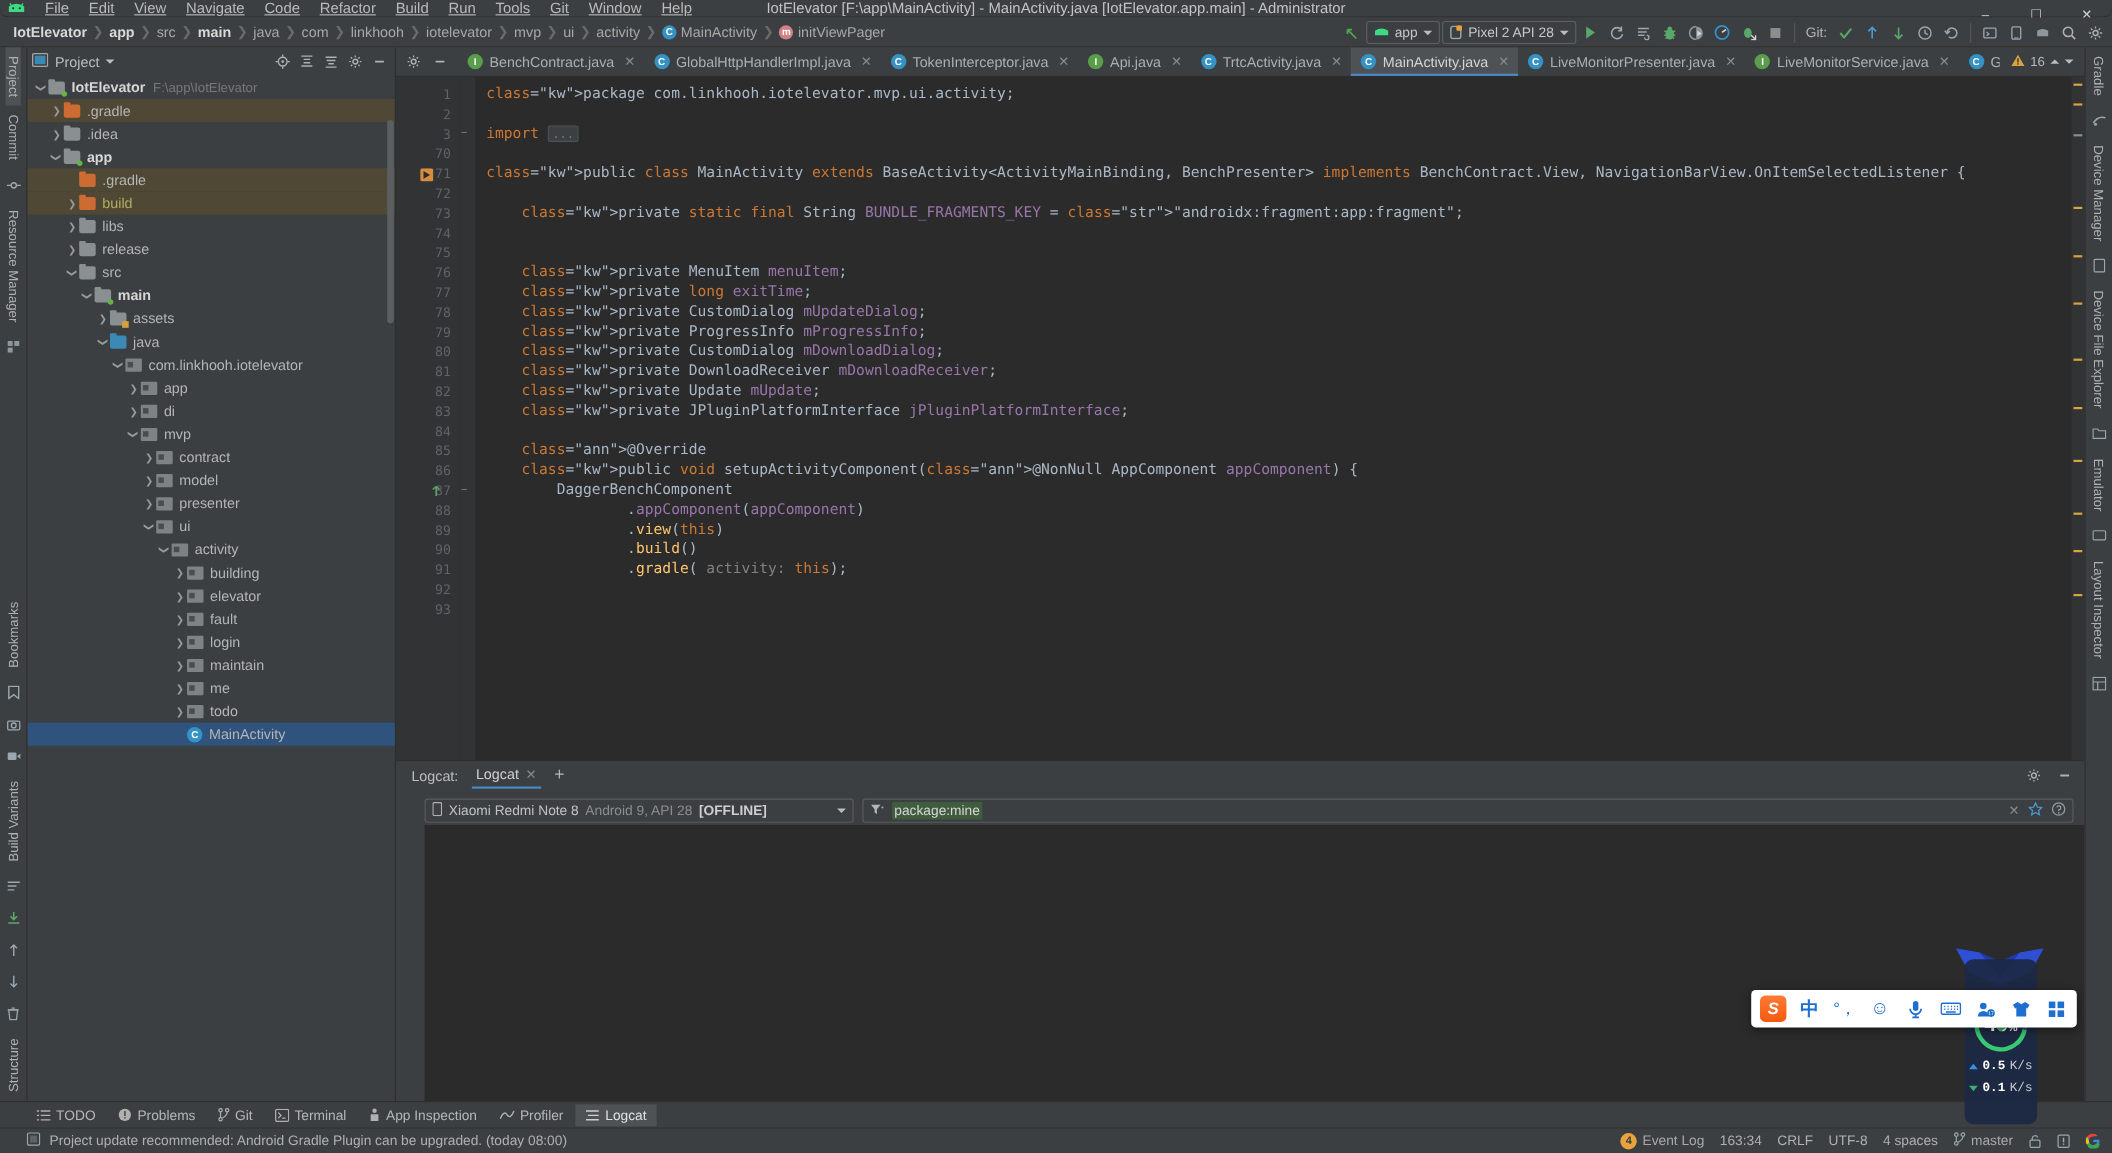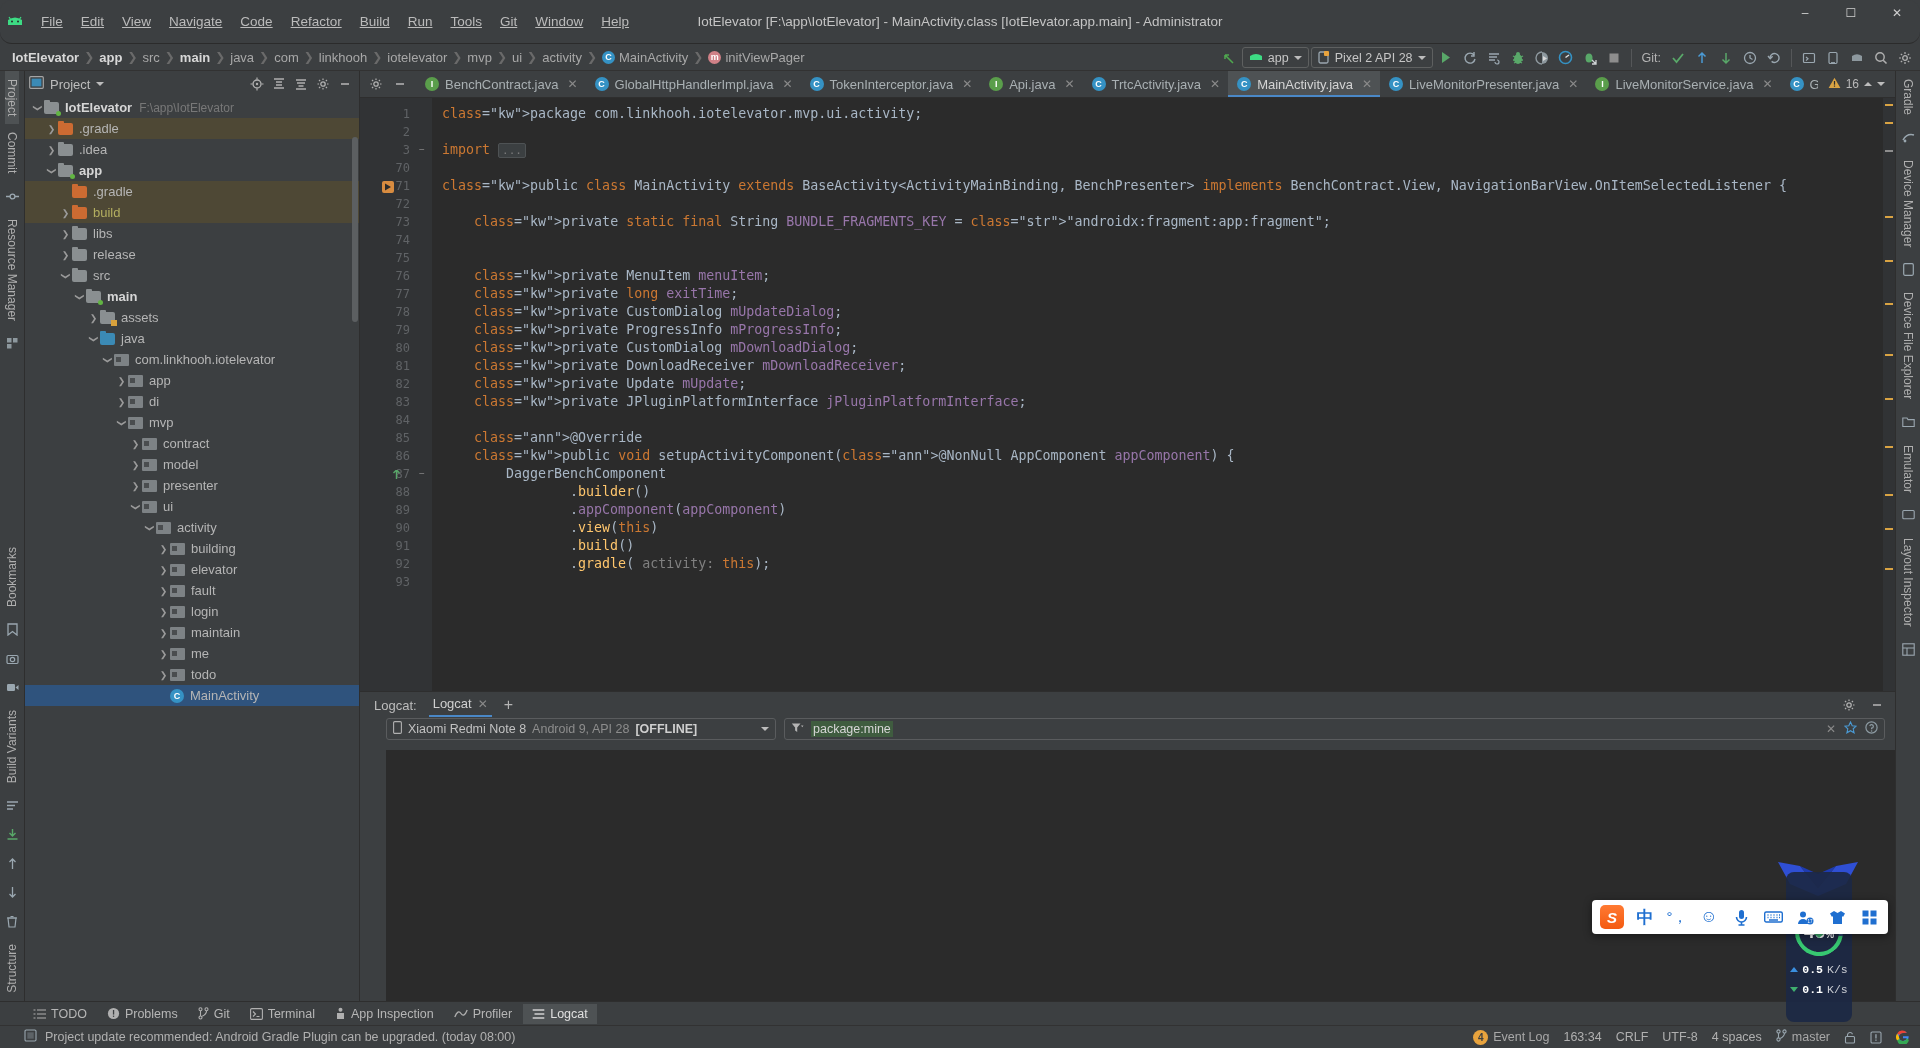--- a/index.html
+++ b/index.html
@@ -8,21 +8,21 @@
     background:#3c3f41;
     color:#bbbbbb;
     font-family:"Liberation Sans", sans-serif;
     font-size:13px;
     -webkit-font-smoothing:antialiased;
   }
   .app { position:relative; width:1920px; height:1048px; display:flex; flex-direction:column; }
 
   
   .titlebar {
-    height:44px; background:#3c3f41; display:flex; align-items:center;
+    height:16px; background:#3c3f41; display:flex; align-items:center;
     flex:none; padding-left:6px; position:relative; border-bottom:1px solid #2b2b2b;border-radius:12px;
   }
   .android-logo { width:18px; height:16px; position:relative; margin-right:8px; flex:none; }
   .menu { display:flex; align-items:center; gap:0px; }
   .menu-item {
     padding:3px 9px; font-size:13.5px; color:#bbbbbb; cursor:default; white-space:nowrap;
   }
   .menu-item u { text-decoration:underline; }
   .title-text {
     position:absolute; left:50%; transform:translateX(-50%);
@@ -148,21 +148,21 @@
   
   .logcat { height:310px; background:#3c3f41; display:flex; flex-direction:column; flex:none;
             border-top:1px solid #2e2e2e; }
   .lc-head { height:26px; display:flex; align-items:center; padding-left:14px; gap:12px; flex:none; position:relative;}
   .lc-title { font-size:13px; color:#bdbdbd; }
   .lc-tab { font-size:13px; color:#d0d0d0; display:flex; align-items:center; gap:6px;
             padding:3px 4px 4px 4px; border-bottom:2px solid #4a88c7; }
   .lc-tab .x { color:#8a8a8a; font-size:12px; }
   .lc-plus { font-size:16px; color:#b4b4b4; }
   .lc-head-right { margin-left:auto; display:flex; gap:8px; padding-right:8px; align-items:center;}
-  .lc-toolbar { height:30px; display:flex; align-items:flex-start; gap:8px; padding:0 10px 0 26px; flex:none; }
+  .lc-toolbar { height:30px; display:flex; align-items:flex-end; gap:8px; padding:0 10px 0 26px; flex:none; }
   .dev-combo {
     width:390px; height:22px; border:1px solid #5a5c5e; border-radius:3px; display:flex; align-items:center;
     gap:6px; padding:0 6px; font-size:12.5px; color:#c2c2c2; background:#3c3f41;
   }
   .dev-combo .sub { color:#8d8d8d; }
   .dev-combo .off { color:#cfcfcf; font-weight:bold; }
   .dev-combo .caret { margin-left:auto; }
   .filter-box {
     flex:1; height:22px; border:1px solid #5a5c5e; border-radius:3px; display:flex; align-items:center;
     gap:7px; padding:0 6px; background:#3c3f41;
@@ -233,21 +233,21 @@
       <div class="menu-item"><u>Navigate</u></div>
       <div class="menu-item"><u>Code</u></div>
       <div class="menu-item"><u>Refactor</u></div>
       <div class="menu-item"><u>Build</u></div>
       <div class="menu-item"><u>Run</u></div>
       <div class="menu-item"><u>Tools</u></div>
       <div class="menu-item"><u>Git</u></div>
       <div class="menu-item"><u>Window</u></div>
       <div class="menu-item"><u>Help</u></div>
     </div>
-    <div class="title-text">IotElevator [F:\app\IotElevator] - MainActivity.class [IotElevator.app.main] - Administrator</div>
+    <div class="title-text">IotElevator [F:\app\MainActivity] - MainActivity.java [IotElevator.app.main] - Administrator</div>
     <div class="win-ctrl">
       <div class="win-btn">–</div>
       <div class="win-btn">☐</div>
       <div class="win-btn close">✕</div>
     </div>
   </div>
 
   <div class="navbar">
     <div class="crumbs">
       <span class="crumb bold">IotElevator</span>
@@ -842,21 +842,20 @@
             <div class="cline">    <span <span="" class="kw">class</span>="kw"&gt;private CustomDialog <span class="fld">mUpdateDialog</span>;</div>
             <div class="cline">    <span <span="" class="kw">class</span>="kw"&gt;private ProgressInfo <span class="fld">mProgressInfo</span>;</div>
             <div class="cline">    <span <span="" class="kw">class</span>="kw"&gt;private CustomDialog <span class="fld">mDownloadDialog</span>;</div>
             <div class="cline">    <span <span="" class="kw">class</span>="kw"&gt;private DownloadReceiver <span class="fld">mDownloadReceiver</span>;</div>
             <div class="cline">    <span <span="" class="kw">class</span>="kw"&gt;private Update <span class="fld">mUpdate</span>;</div>
             <div class="cline">    <span <span="" class="kw">class</span>="kw"&gt;private JPluginPlatformInterface <span class="fld">jPluginPlatformInterface</span>;</div>
             <div class="cline"></div>
             <div class="cline">    <span <span="" class="kw">class</span>="ann"&gt;@Override</div>
             <div class="cline">    <span <span="" class="kw">class</span>="kw"&gt;public <span class="kw">void</span> setupActivityComponent(<span <span="" class="kw">class</span>="ann"&gt;@NonNull AppComponent <span class="fld">appComponent</span>) {</div>
             <div class="cline">        DaggerBenchComponent</div>
-            <div class="cline">                .<span class="mth">builder</span>()</div>
             <div class="cline">                .<span class="fld">appComponent</span>(<span class="fld">appComponent</span>)</div>
             <div class="cline">                .<span class="mth">view</span>(<span class="kw">this</span>)</div>
             <div class="cline">                .<span class="mth">build</span>()</div>
             <div class="cline">                .<span class="mth">gradle</span>( <span class="cmt">activity:</span> <span class="kw">this</span>);</div>
           </div>
         <div class="right-marker">
           <div class="mk" style="top:6px;background:#d9a343"></div>
           <div class="mk" style="top:24px;background:#d9a343"></div>
           <div class="mk" style="top:52px;background:#8d8d8d"></div>
           <div class="mk" style="top:118px;background:#d9a343"></div>

